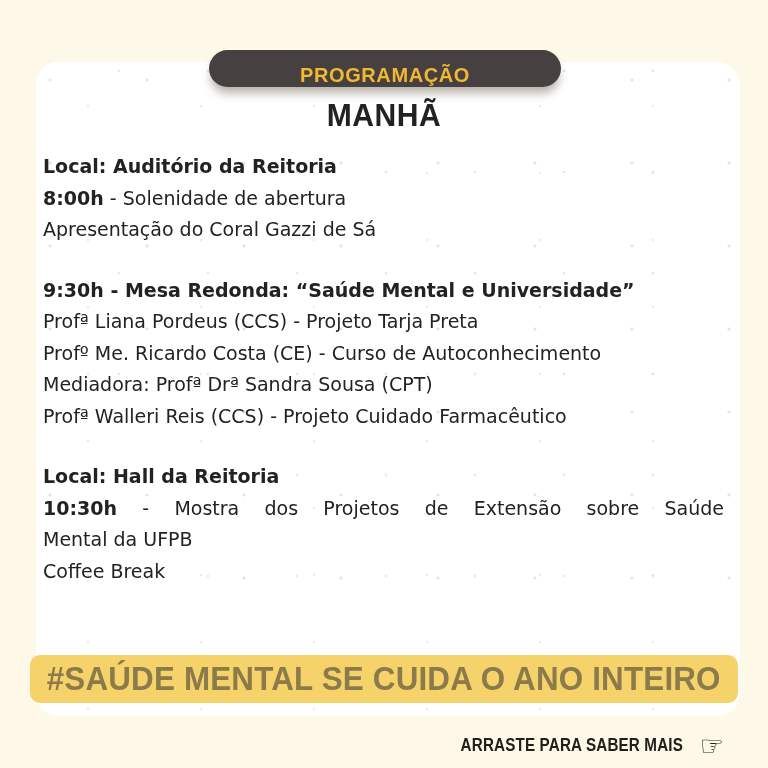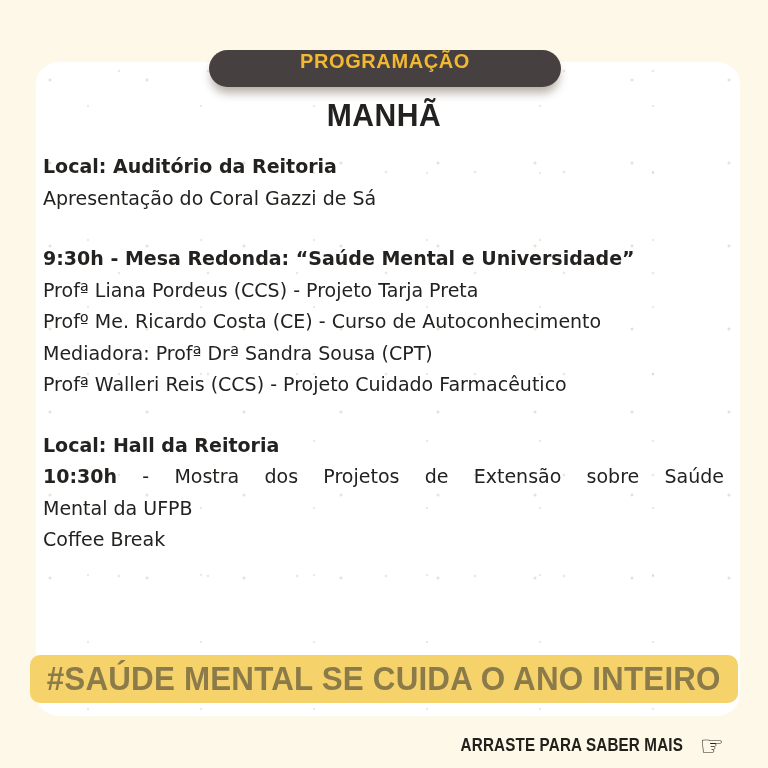--- a/index.html
+++ b/index.html
@@ -20,21 +20,21 @@
       radial-gradient(circle at 83px 9px,  rgba(213,199,168,.42) 1.1px, transparent 1.7px),
       radial-gradient(circle at 31px 71px, rgba(213,199,168,.32) 1.0px, transparent 1.5px);
     background-size:97px 83px,113px 67px,89px 101px,71px 57px;
     border-radius:22px;
   }
 
   
   .pill{
     position:absolute;left:209px;top:50px;width:352px;height:37px;
     background:#474040;border-radius:19px;
-    display:flex;align-items:flex-start;justify-content:center;
+    display:flex;align-items:flex-end;justify-content:center;
     box-shadow:0 8px 10px -2px rgba(96,80,60,.45);
   }
   .pill span{
     font-family:"Liberation Sans",sans-serif;font-weight:700;font-size:20px;
     letter-spacing:.6px;color:#f2b832;
   }
 
   .manha{
     position:absolute;left:0;top:98px;width:100%;margin:0;text-align:center;
     font-family:"Liberation Sans",sans-serif;font-weight:700;font-size:31px;
@@ -88,20 +88,21 @@
 
   <div class="pill">
     <span>PROGRAMAÇÃO</span>
   </div>
 
   <h1 class="manha">MANHÃ</h1>
 
   <div class="schedule">
       <div class="block">
         <div class="line"><span class="seg bold">Local: Auditório da Reitoria</span></div>
+        <div class="line"><span class="seg bold">8:00h</span><span class="seg"> - Solenidade de abertura</span></div>
         <div class="line"><span class="seg">Apresentação do Coral Gazzi de Sá</span></div>
       </div>
       <div class="block">
         <div class="line"><span class="seg bold">9:30h - Mesa Redonda: “Saúde Mental e Universidade”</span></div>
         <div class="line"><span class="seg">Profª Liana Pordeus (CCS) - Projeto Tarja Preta</span></div>
         <div class="line"><span class="seg">Profº Me. Ricardo Costa (CE) - Curso de Autoconhecimento</span></div>
         <div class="line"><span class="seg">Mediadora: Profª Drª Sandra Sousa (CPT)</span></div>
         <div class="line"><span class="seg">Profª Walleri Reis (CCS) - Projeto Cuidado Farmacêutico</span></div>
       </div>
       <div class="block">

